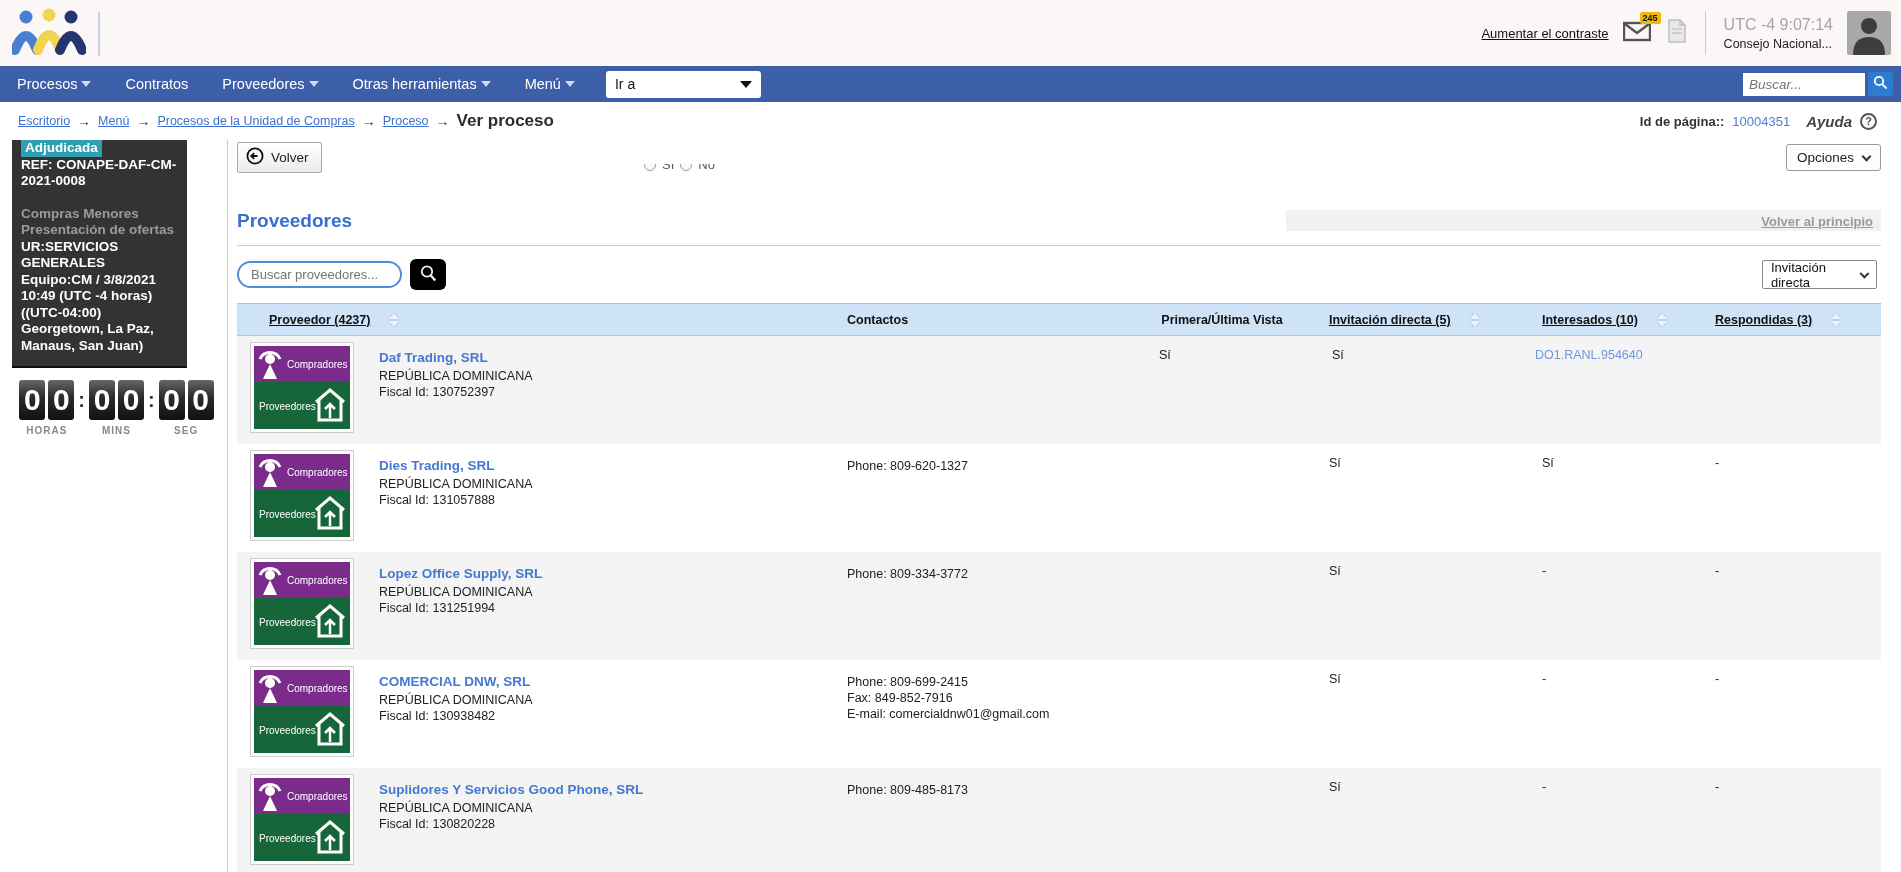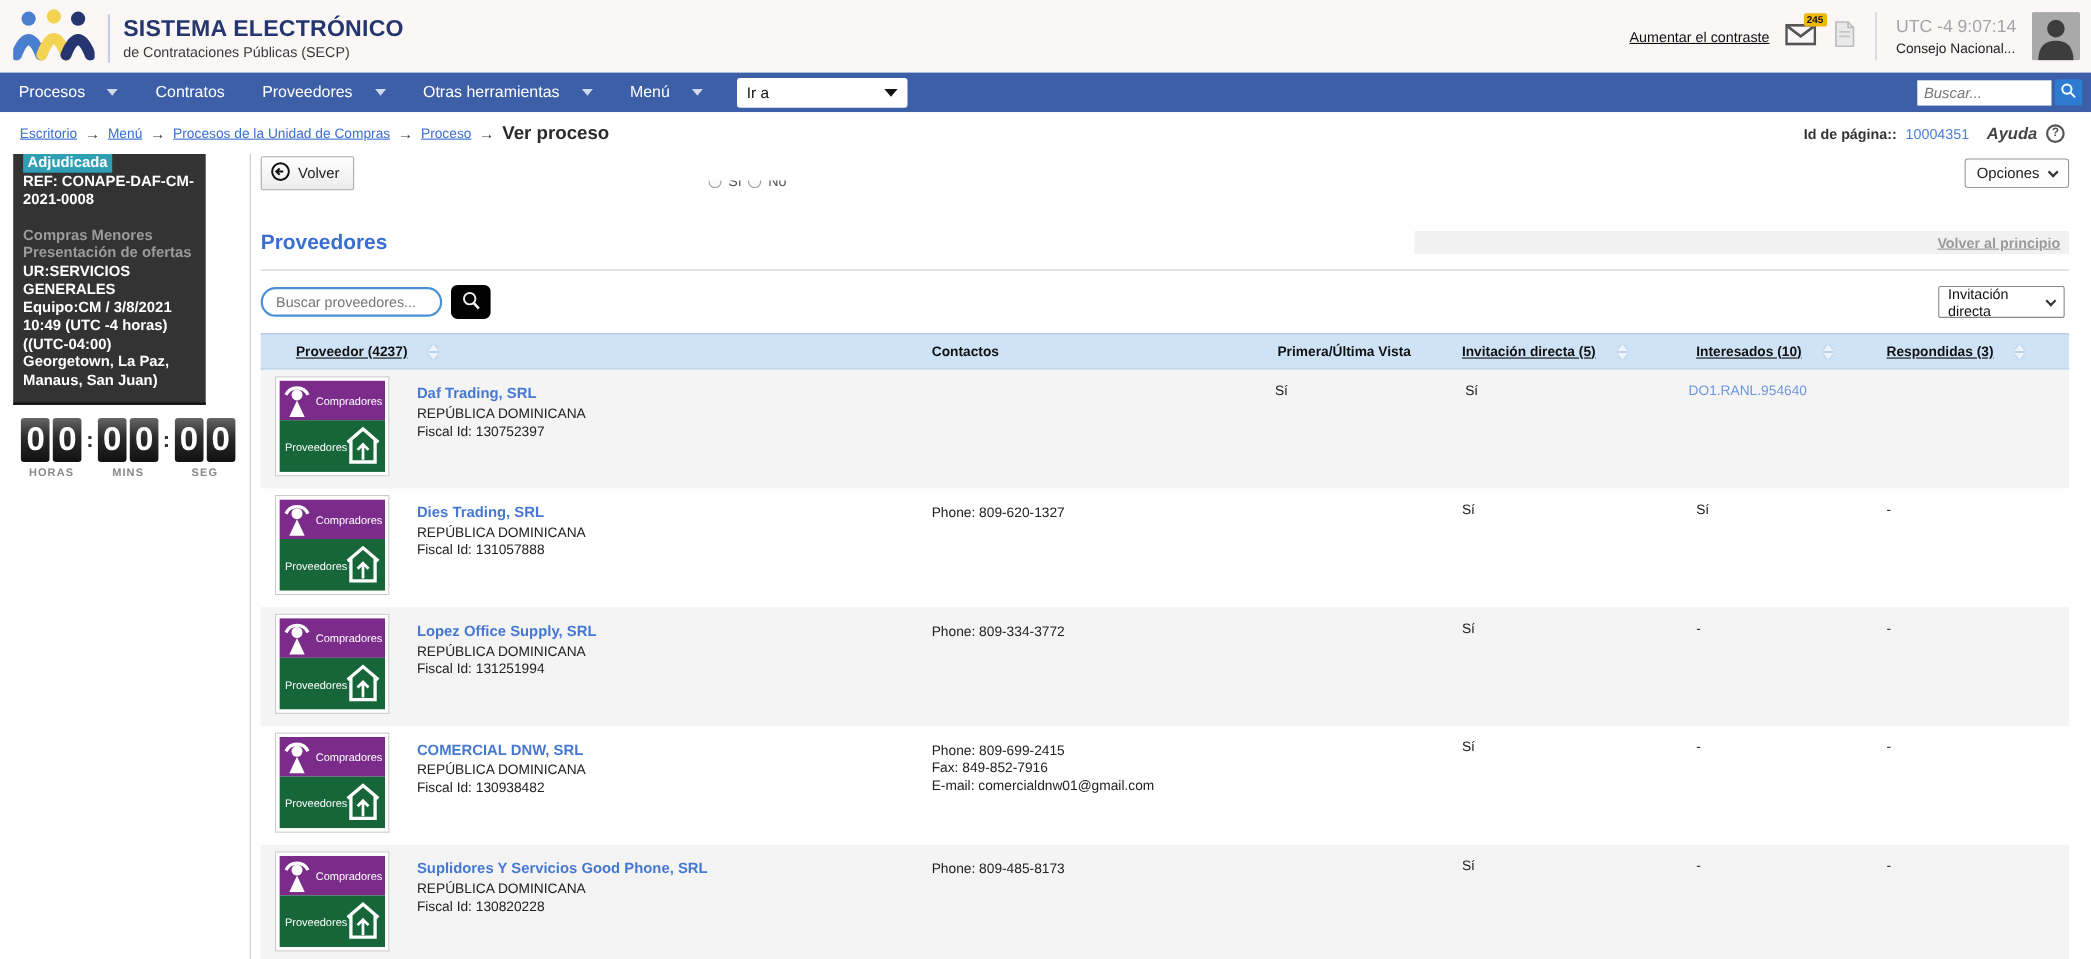--- a/index.html
+++ b/index.html
@@ -18,21 +18,21 @@
   .mail-wrap { position:relative; width:30px; height:26px; cursor:pointer; }
   .mail-badge { position:absolute; top:-8px; right:-8px; background:#f2b70c; color:#111; font-size:9px; font-weight:bold; padding:1px 3px; border-radius:2px; }
   .vdiv { width:1px; height:44px; background:#c9c9c9; margin:0 4px; }
   .clock-block { display:flex; flex-direction:column; justify-content:center; gap:3px; }
   .clock { font-size:16px; color:#a5a5a5; }
   .org { font-size:12.5px; color:#222; }
   .avatar { width:44px; height:44px; border-radius:2px; overflow:hidden; cursor:pointer; }
 
   
   .navbar { position:absolute; top:66px; left:0; width:100%; height:36px; background:#3d5fa8; display:flex; align-items:center; color:#fff; }
-  .nav-item { display:flex; align-items:center; gap:20px; padding:0 17px; font-size:14.5px; height:36px; cursor:pointer; }
+  .nav-item { display:flex; align-items:center; gap:4px; padding:0 17px; font-size:14.5px; height:36px; cursor:pointer; }
   .caret-down { width:0; height:0; border-left:5px solid transparent; border-right:5px solid transparent; border-top:6px solid #cfd9f0; }
   .goto-select { margin-left:14px; width:155px; height:27px; background:#fff; color:#111; border-radius:3px; display:flex; align-items:center; justify-content:space-between; padding:0 9px; font-size:14px; cursor:pointer; }
   .goto-select .sel-caret { width:0; height:0; border-left:6px solid transparent; border-right:6px solid transparent; border-top:7px solid #111; }
   .nav-search { position:absolute; right:8px; display:flex; align-items:center; gap:3px; }
   .nav-search input { width:122px; height:23px; border:none; padding:0 6px; font-size:13.5px; font-style:italic; color:#444; outline:none; }
   .nav-search-btn { width:25px; height:24px; background:#2e7bd2; border:none; border-radius:2px; display:flex; align-items:center; justify-content:center; cursor:pointer; }
 
   
   .crumb-row { position:absolute; top:102px; left:0; width:100%; height:38px; display:flex; align-items:center; padding:0 24px 0 18px; background:#fff; }
   .crumb-link { font-size:12.5px; color:#3c6fd0; text-decoration:underline; cursor:pointer; }
@@ -112,24 +112,20 @@
         <svg width="74" height="48" viewBox="0 0 74 48">
           <circle cx="14" cy="9" r="6.5" fill="#4a7fd0"></circle>
           <path d="M3 42 Q14 14 25 42" stroke="#4a7fd0" stroke-width="10" fill="none" stroke-linecap="round"></path>
           <circle cx="37" cy="7" r="6.5" fill="#f3d352"></circle>
           <path d="M26 42 Q37 12 48 42" stroke="#f3d352" stroke-width="10" fill="none" stroke-linecap="round"></path>
           <circle cx="59" cy="9" r="6.5" fill="#24356f"></circle>
           <path d="M48 42 Q59 14 70 42" stroke="#24356f" stroke-width="10" fill="none" stroke-linecap="round"></path>
         </svg>
       </span>
       <span class="divider"></span>
-      <span>
-        <div class="brand-title">SISTEMA ELECTRÓNICO</div>
-        <div class="brand-sub">de Contrataciones Públicas (SECP)</div>
-      </span>
     </div>
     <div class="top-right">
       <span class="contrast-link">Aumentar el contraste</span>
       <span class="mail-wrap">
         <span>
           <svg width="28" height="22" viewBox="0 0 28 22">
             <rect x="1" y="3" width="26" height="17" fill="none" stroke="#555" stroke-width="2.4"></rect>
             <path d="M2 4 L14 13 L26 4" fill="none" stroke="#555" stroke-width="2.4"></path>
           </svg>
         </span>

